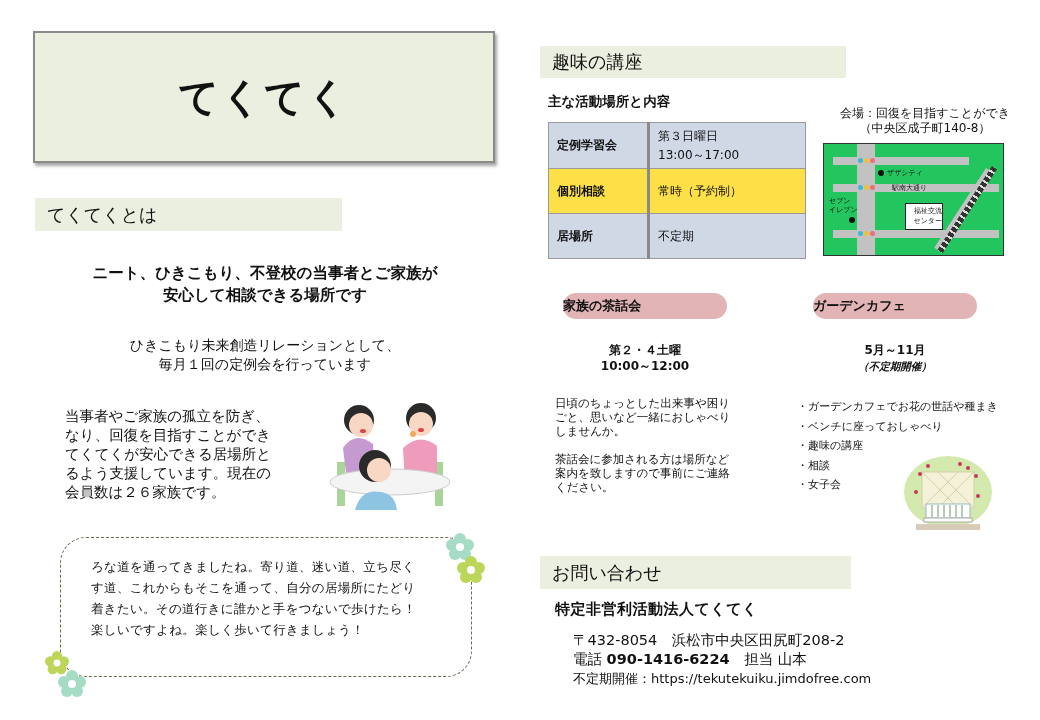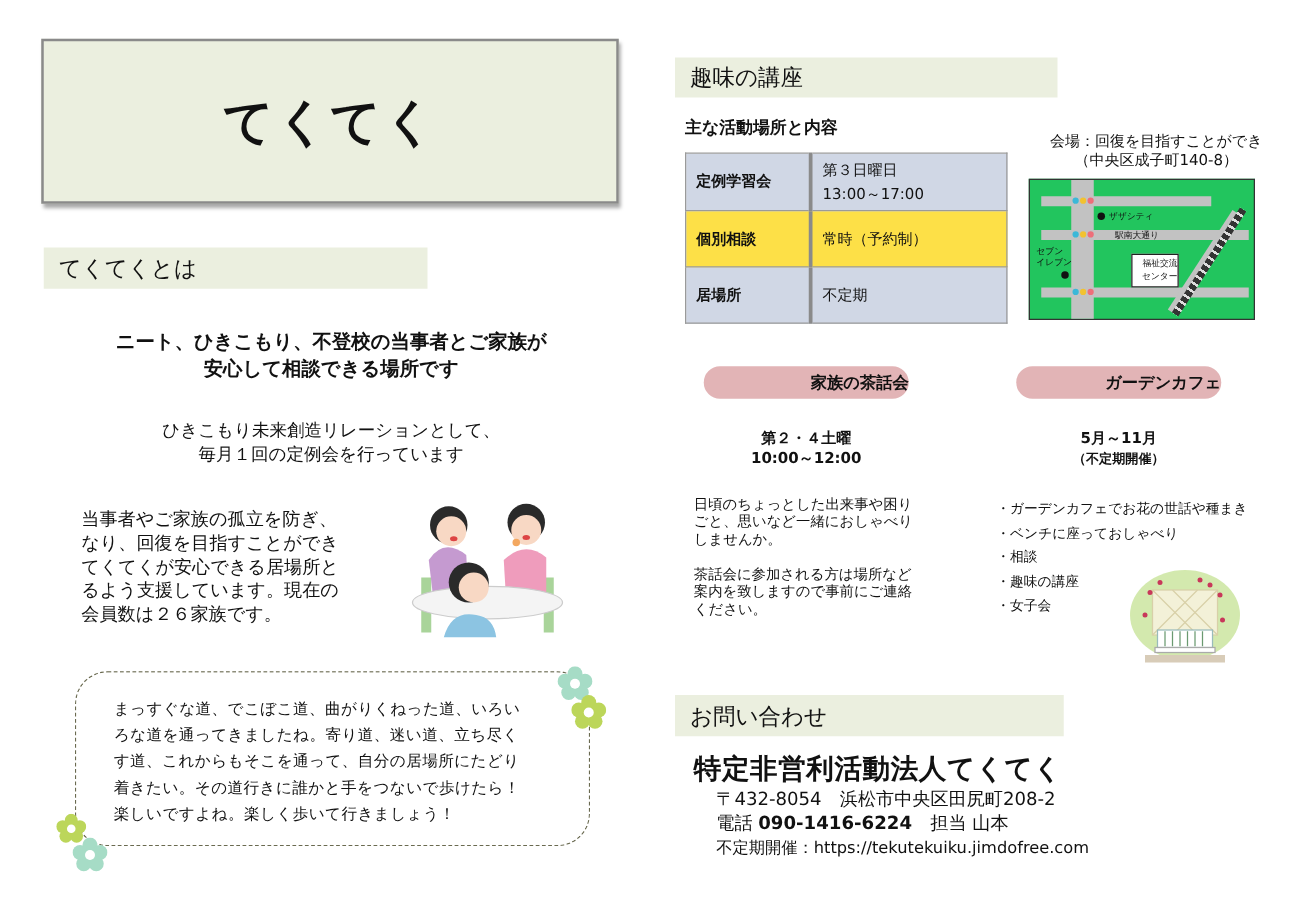--- a/index.html
+++ b/index.html
@@ -53,29 +53,29 @@
   .road { background: #c2c2c2; position: absolute; }
   .tl { position: absolute; display: flex; gap: 1px; }
   .tl i { width: 5px; height: 5px; border-radius: 50%; display: block; }
   .maptext { position: absolute; font-size: 7px; line-height: 9px; }
   .dot { position: absolute; width: 6px; height: 6px; border-radius: 50%; background: #111; }
   .bldg { position: absolute; left: 81px; top: 59px; width: 38px; height: 27px; border: 1.5px solid #222; background: #fff; font-size: 7px; line-height: 10px; text-align: right; padding-top: 2px; }
 
   .pill {
     height: 26px; border-radius: 13px; background: #e2b4b6;
     font-family: "DejaVu Serif", "Liberation Serif", serif; font-weight: bold; font-size: 13px;
-    display: flex; align-items: center; justify-content: flex-end;
+    display: flex; align-items: center; justify-content: flex-start;
   }
   .when { font-size: 12px; font-weight: bold; line-height: 16px; text-align: center; }
-  .when small { font-size: 10.5px; }
+  .when small { font-size: 10.5px; font-style: italic; }
   .body-s { font-size: 11.5px; line-height: 14px; }
   .cafe-list { left: 797px; top: 397px; font-size: 11px; line-height: 19.5px; }
   .garden { left: 898px; top: 452px; width: 100px; height: 82px; }
 
-  .org { left: 555px; top: 600px; font-size: 22px; font-weight: bold; letter-spacing: 0.5px; }
+  .org { left: 555px; top: 600px; font-size: 15px; font-weight: bold; letter-spacing: 0.5px; }
   .addr { left: 573px; top: 631px; font-size: 14.5px; line-height: 19px; }
   .phone b { font-weight: bold; }
   .hp { font-size: 13px; }
 </style>
 </head>
 <body>
 
 <div class="abs title-box">
   <span>てくてく</span>
 </div>
@@ -120,21 +120,20 @@
 
     <ellipse cx="65" cy="82" rx="60" ry="13" fill="#f4f4f4" stroke="#ccc"></ellipse>
 
     <path d="M30 110 Q36 88 56 92 Q70 94 72 110 Z" fill="#8cc4e2"></path>
     <circle cx="50" cy="66" r="16" fill="#2a2a2a"></circle>
     <circle cx="54" cy="70" r="12" fill="#f8d8c4"></circle>
   </svg>
 </div>
 
 <div class="abs quote-box">
-  <div>まっすぐな道、でこぼこ道、曲がりくねった道、いろい</div>
   <div>ろな道を通ってきましたね。寄り道、迷い道、立ち尽く</div>
   <div>す道、これからもそこを通って、自分の居場所にたどり</div>
   <div>着きたい。その道行きに誰かと手をつないで歩けたら！</div>
   <div>楽しいですよね。楽しく歩いて行きましょう！</div>
 </div>
 
 <div class="abs flower" style="left:446px; top:533px;">
   <svg width="28" height="28" viewBox="0 0 28 28">
       <g fill="#a6dcc6">
         <circle cx="14" cy="6" r="6"></circle>
@@ -272,22 +271,22 @@
 <div class="abs pill" style="left:813px; top:293px; width:164px;">
   <span>ガーデンカフェ</span>
 </div>
 <div class="abs when" style="left:813px; top:342px; width:164px;">
   <div>5月～11月</div>
   <small>（不定期開催）</small>
 </div>
 <div class="abs cafe-list">
   <div>・ガーデンカフェでお花の世話や種まき</div>
   <div>・ベンチに座っておしゃべり</div>
+  <div>・趣味の講座</div>
   <div>・相談</div>
-  <div>・趣味の講座</div>
   <div>・女子会</div>
 </div>
 <div class="abs garden">
   <svg width="100" height="82" viewBox="0 0 100 82">
     <ellipse cx="50" cy="40" rx="44" ry="36" fill="#c8e39a" opacity="0.8"></ellipse>
     <rect x="24" y="20" width="52" height="36" fill="#f3f1d8" stroke="#d8d0a8"></rect>
     <g stroke="#d8d0a8" stroke-width="1">
         <line x1="24" y1="20" x2="60" y2="56"></line>
         <line x1="40" y1="20" x2="76" y2="56"></line>
         <line x1="76" y1="20" x2="40" y2="56"></line>

